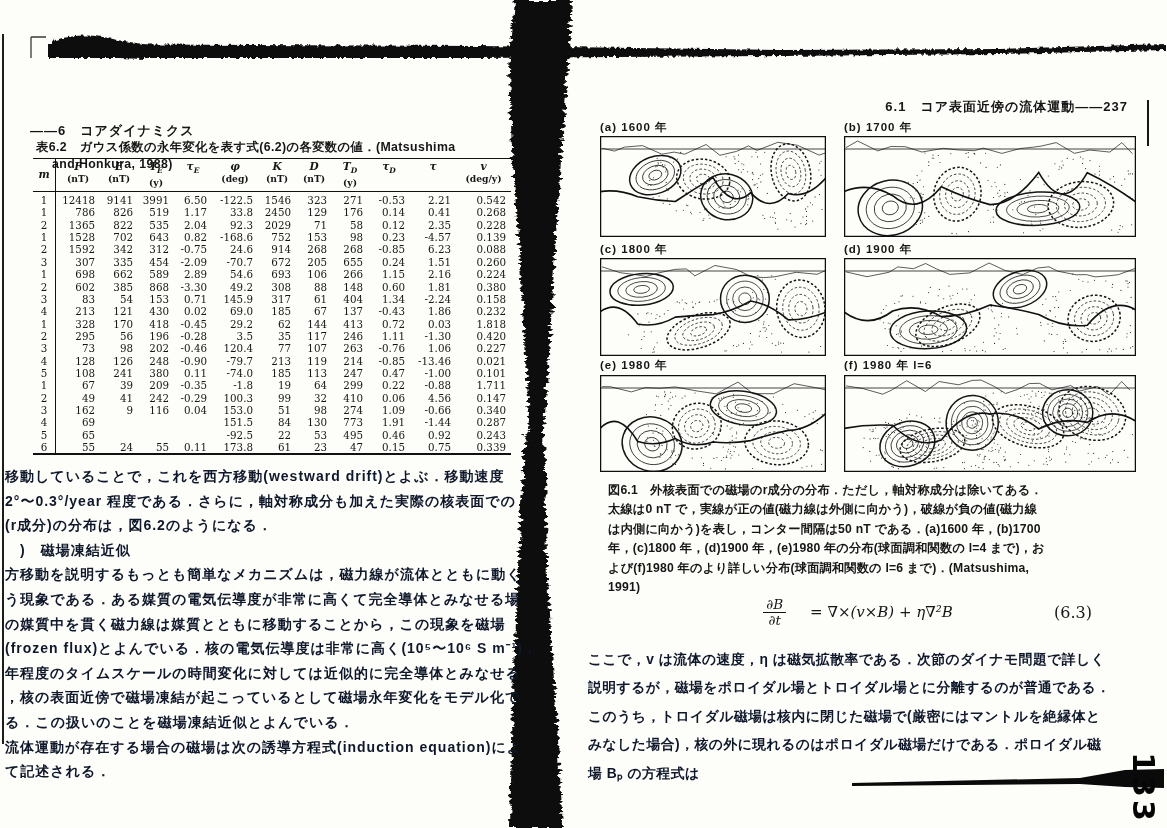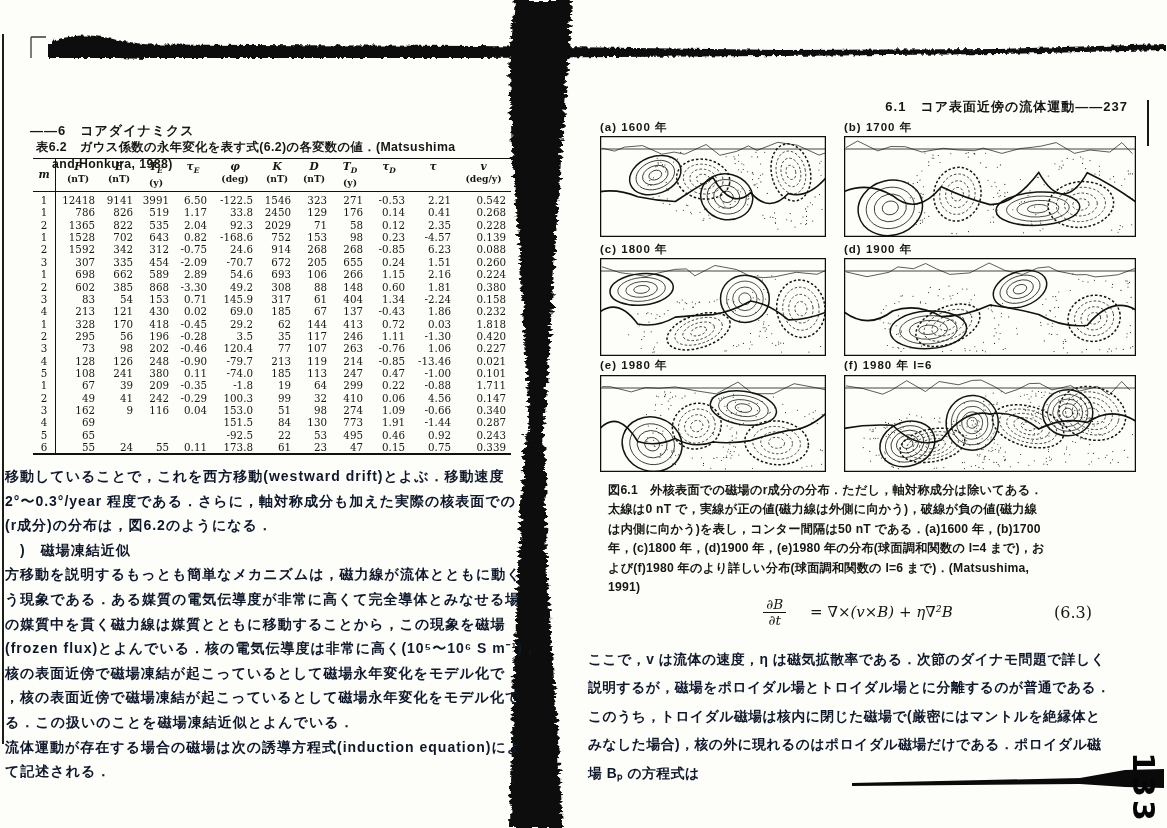--- a/index.html
+++ b/index.html
@@ -430,21 +430,21 @@
 
   <div id="left-paragraph" class="body-text">
       <div class="line">移動していることで，これを西方移動(westward drift)とよぶ．移動速度</div>
       <div class="line">2°〜0.3°/year 程度である．さらに，軸対称成分も加えた実際の核表面での</div>
       <div class="line">(r成分)の分布は，図6.2のようになる．</div>
       <div class="line">　)　磁場凍結近似</div>
       <div class="line">方移動を説明するもっとも簡単なメカニズムは，磁力線が流体とともに動く</div>
       <div class="line">う現象である．ある媒質の電気伝導度が非常に高くて完全導体とみなせる場</div>
       <div class="line">の媒質中を貫く磁力線は媒質とともに移動することから，この現象を磁場</div>
       <div class="line">(frozen flux)とよんでいる．核の電気伝導度は非常に高く(10⁵〜10⁶ S m⁻¹)，</div>
-      <div class="line">核の表面近傍で磁場凍結が起こっているとして磁場永年変化をモデル化で</div>
+      <div class="line">年程度のタイムスケールの時間変化に対しては近似的に完全導体とみなせる</div>
       <div class="line">，核の表面近傍で磁場凍結が起こっているとして磁場永年変化をモデル化で</div>
       <div class="line">る．この扱いのことを磁場凍結近似とよんでいる．</div>
       <div class="line">流体運動が存在する場合の磁場は次の誘導方程式(induction equation)によ</div>
       <div class="line">て記述される．</div>
     </div>
 
   <div id="rp-head" class="running-head">6.1　コア表面近傍の流体運動——237</div>
 
   <div id="figure-panels">
       <div class="panel-label" style="left: 0px; top: 0px;">(a) 1600 年</div>

